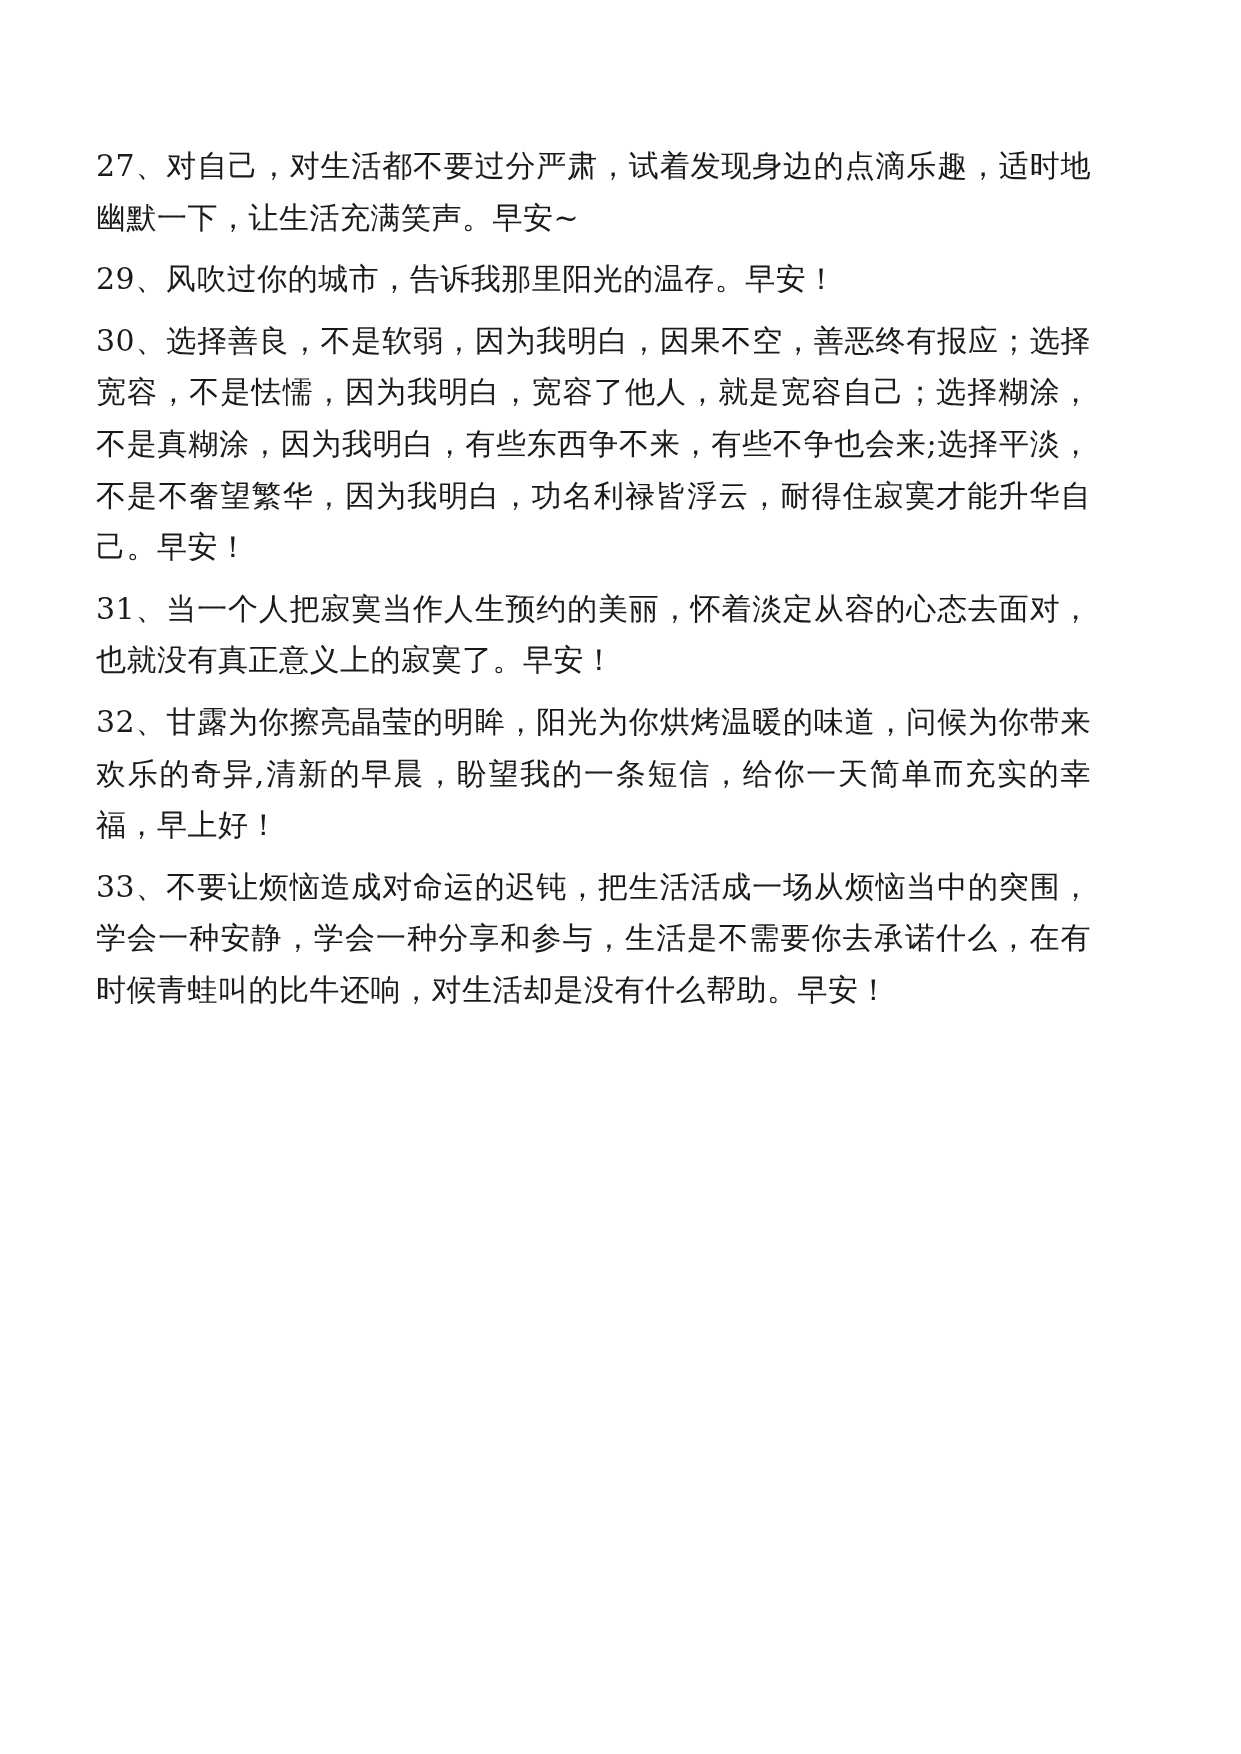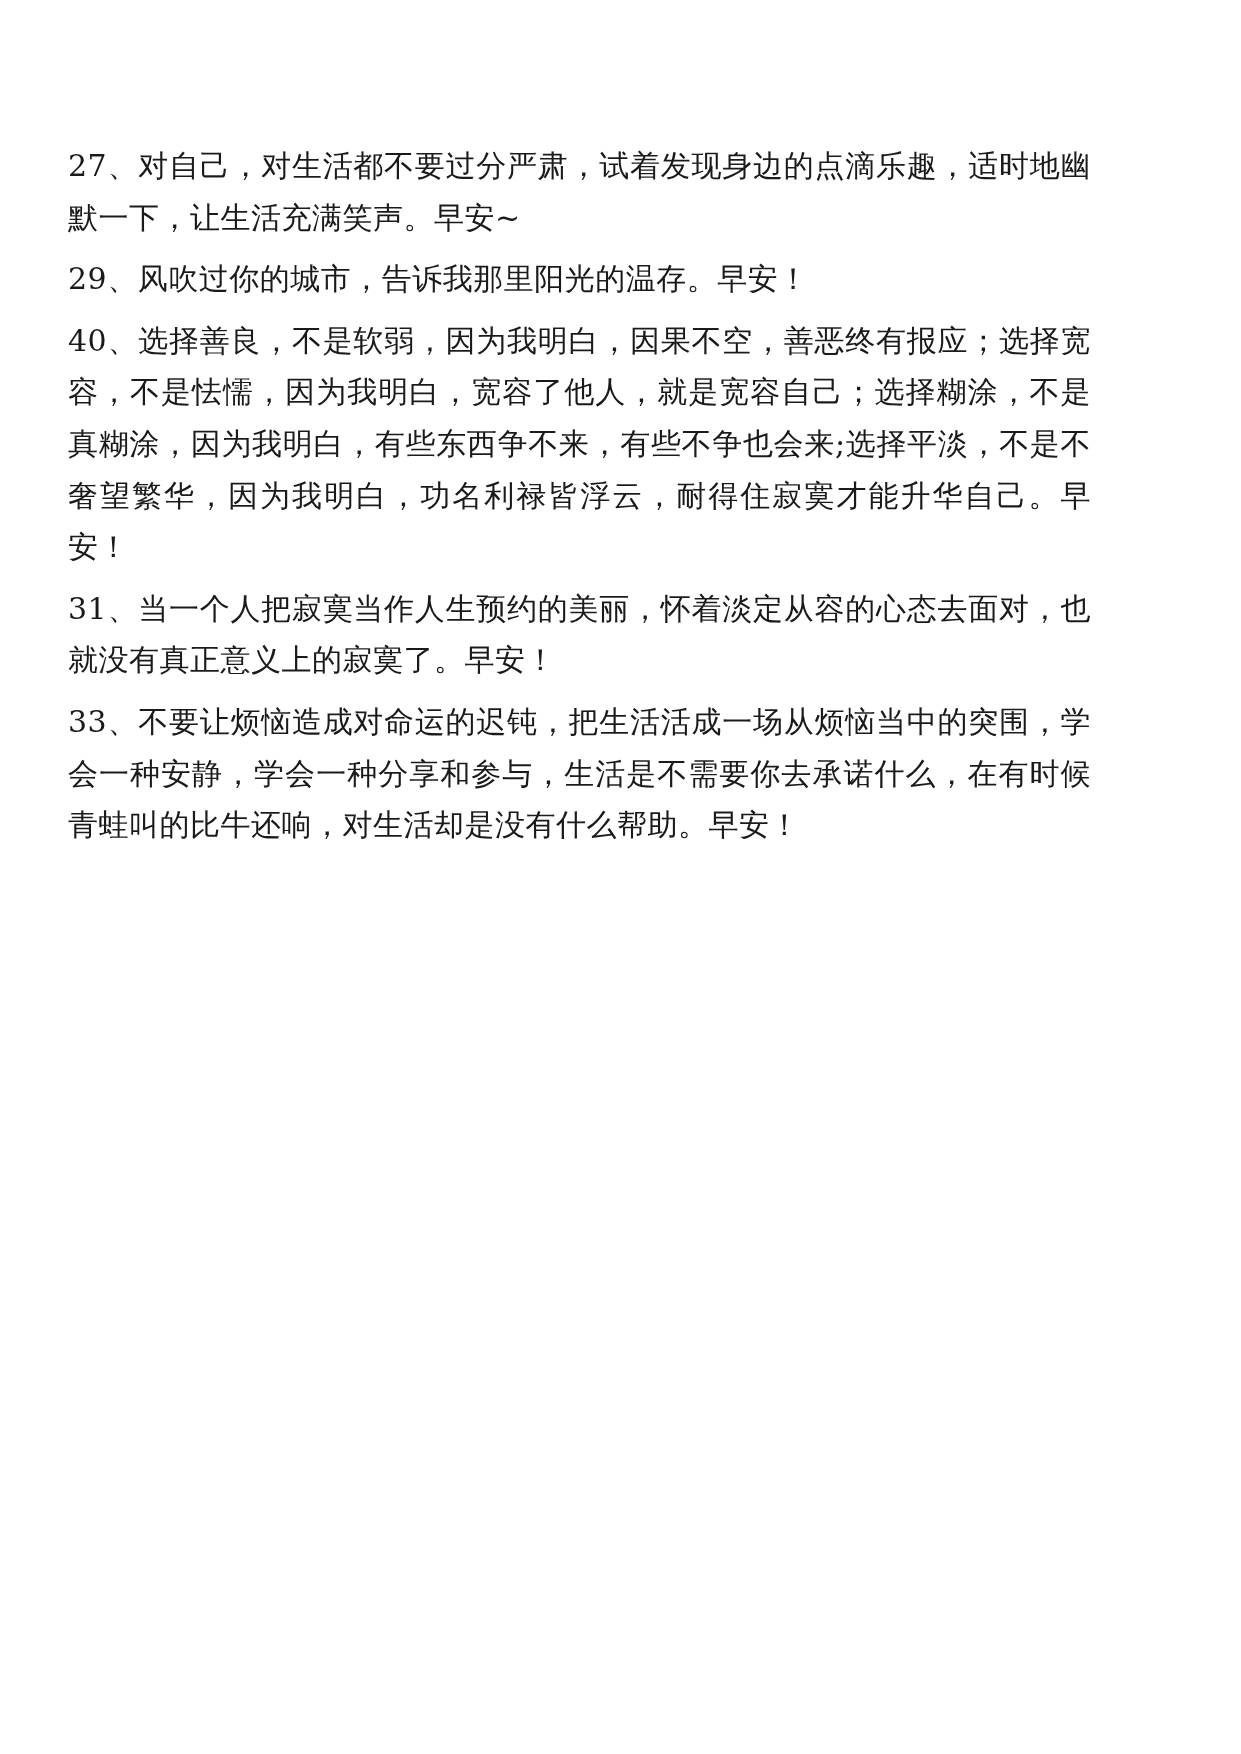--- a/index.html
+++ b/index.html
@@ -10,21 +10,21 @@
   body {
     width: 1241px;
     height: 1754px;
     font-family: "DejaVu Serif", "Liberation Serif", serif;
     color: #1a1a1a;
   }
   .page {
     box-sizing: border-box;
     width: 1241px;
     height: 1754px;
-    padding: 140px 150px 60px 68px;
+    padding: 140px 150px 60px 96px;
     background: #ffffff;
   }
   .doc-body {
     display: block;
   }
   .para {
     font-size: 30px;
     line-height: 1.72;
     text-align: justify;
     text-justify: inter-ideograph;
@@ -37,17 +37,18 @@
     margin-bottom: 0;
   }
 </style>
 </head>
 <body>
 
 <div class="page">
   <div class="doc-body">
     <p class="para">27、对自己，对生活都不要过分严肃，试着发现身边的点滴乐趣，适时地幽默一下，让生活充满笑声。早安~</p>
     <p class="para">29、风吹过你的城市，告诉我那里阳光的温存。早安！</p>
-    <p class="para">40、选择善良，不是软弱，因为我明白，因果不空，善恶终有报应；选择宽容，不是怯懦，因为我明白，宽容了他人，就是宽容自己；选择糊涂，不是真糊涂，因为我明白，有些东西争不来，有些不争也会来;选择平淡，不是不奢望繁华，因为我明白，功名利禄皆浮云，耐得住寂寞才能升华自己。早安！</p>
+    <p class="para">30、选择善良，不是软弱，因为我明白，因果不空，善恶终有报应；选择宽容，不是怯懦，因为我明白，宽容了他人，就是宽容自己；选择糊涂，不是真糊涂，因为我明白，有些东西争不来，有些不争也会来;选择平淡，不是不奢望繁华，因为我明白，功名利禄皆浮云，耐得住寂寞才能升华自己。早安！</p>
     <p class="para">31、当一个人把寂寞当作人生预约的美丽，怀着淡定从容的心态去面对，也就没有真正意义上的寂寞了。早安！</p>
+    <p class="para">32、甘露为你擦亮晶莹的明眸，阳光为你烘烤温暖的味道，问候为你带来欢乐的奇异,清新的早晨，盼望我的一条短信，给你一天简单而充实的幸福，早上好！</p>
     <p class="para">33、不要让烦恼造成对命运的迟钝，把生活活成一场从烦恼当中的突围，学会一种安静，学会一种分享和参与，生活是不需要你去承诺什么，在有时候青蛙叫的比牛还响，对生活却是没有什么帮助。早安！</p>
   </div>
 </div>
 
 </body></html>

